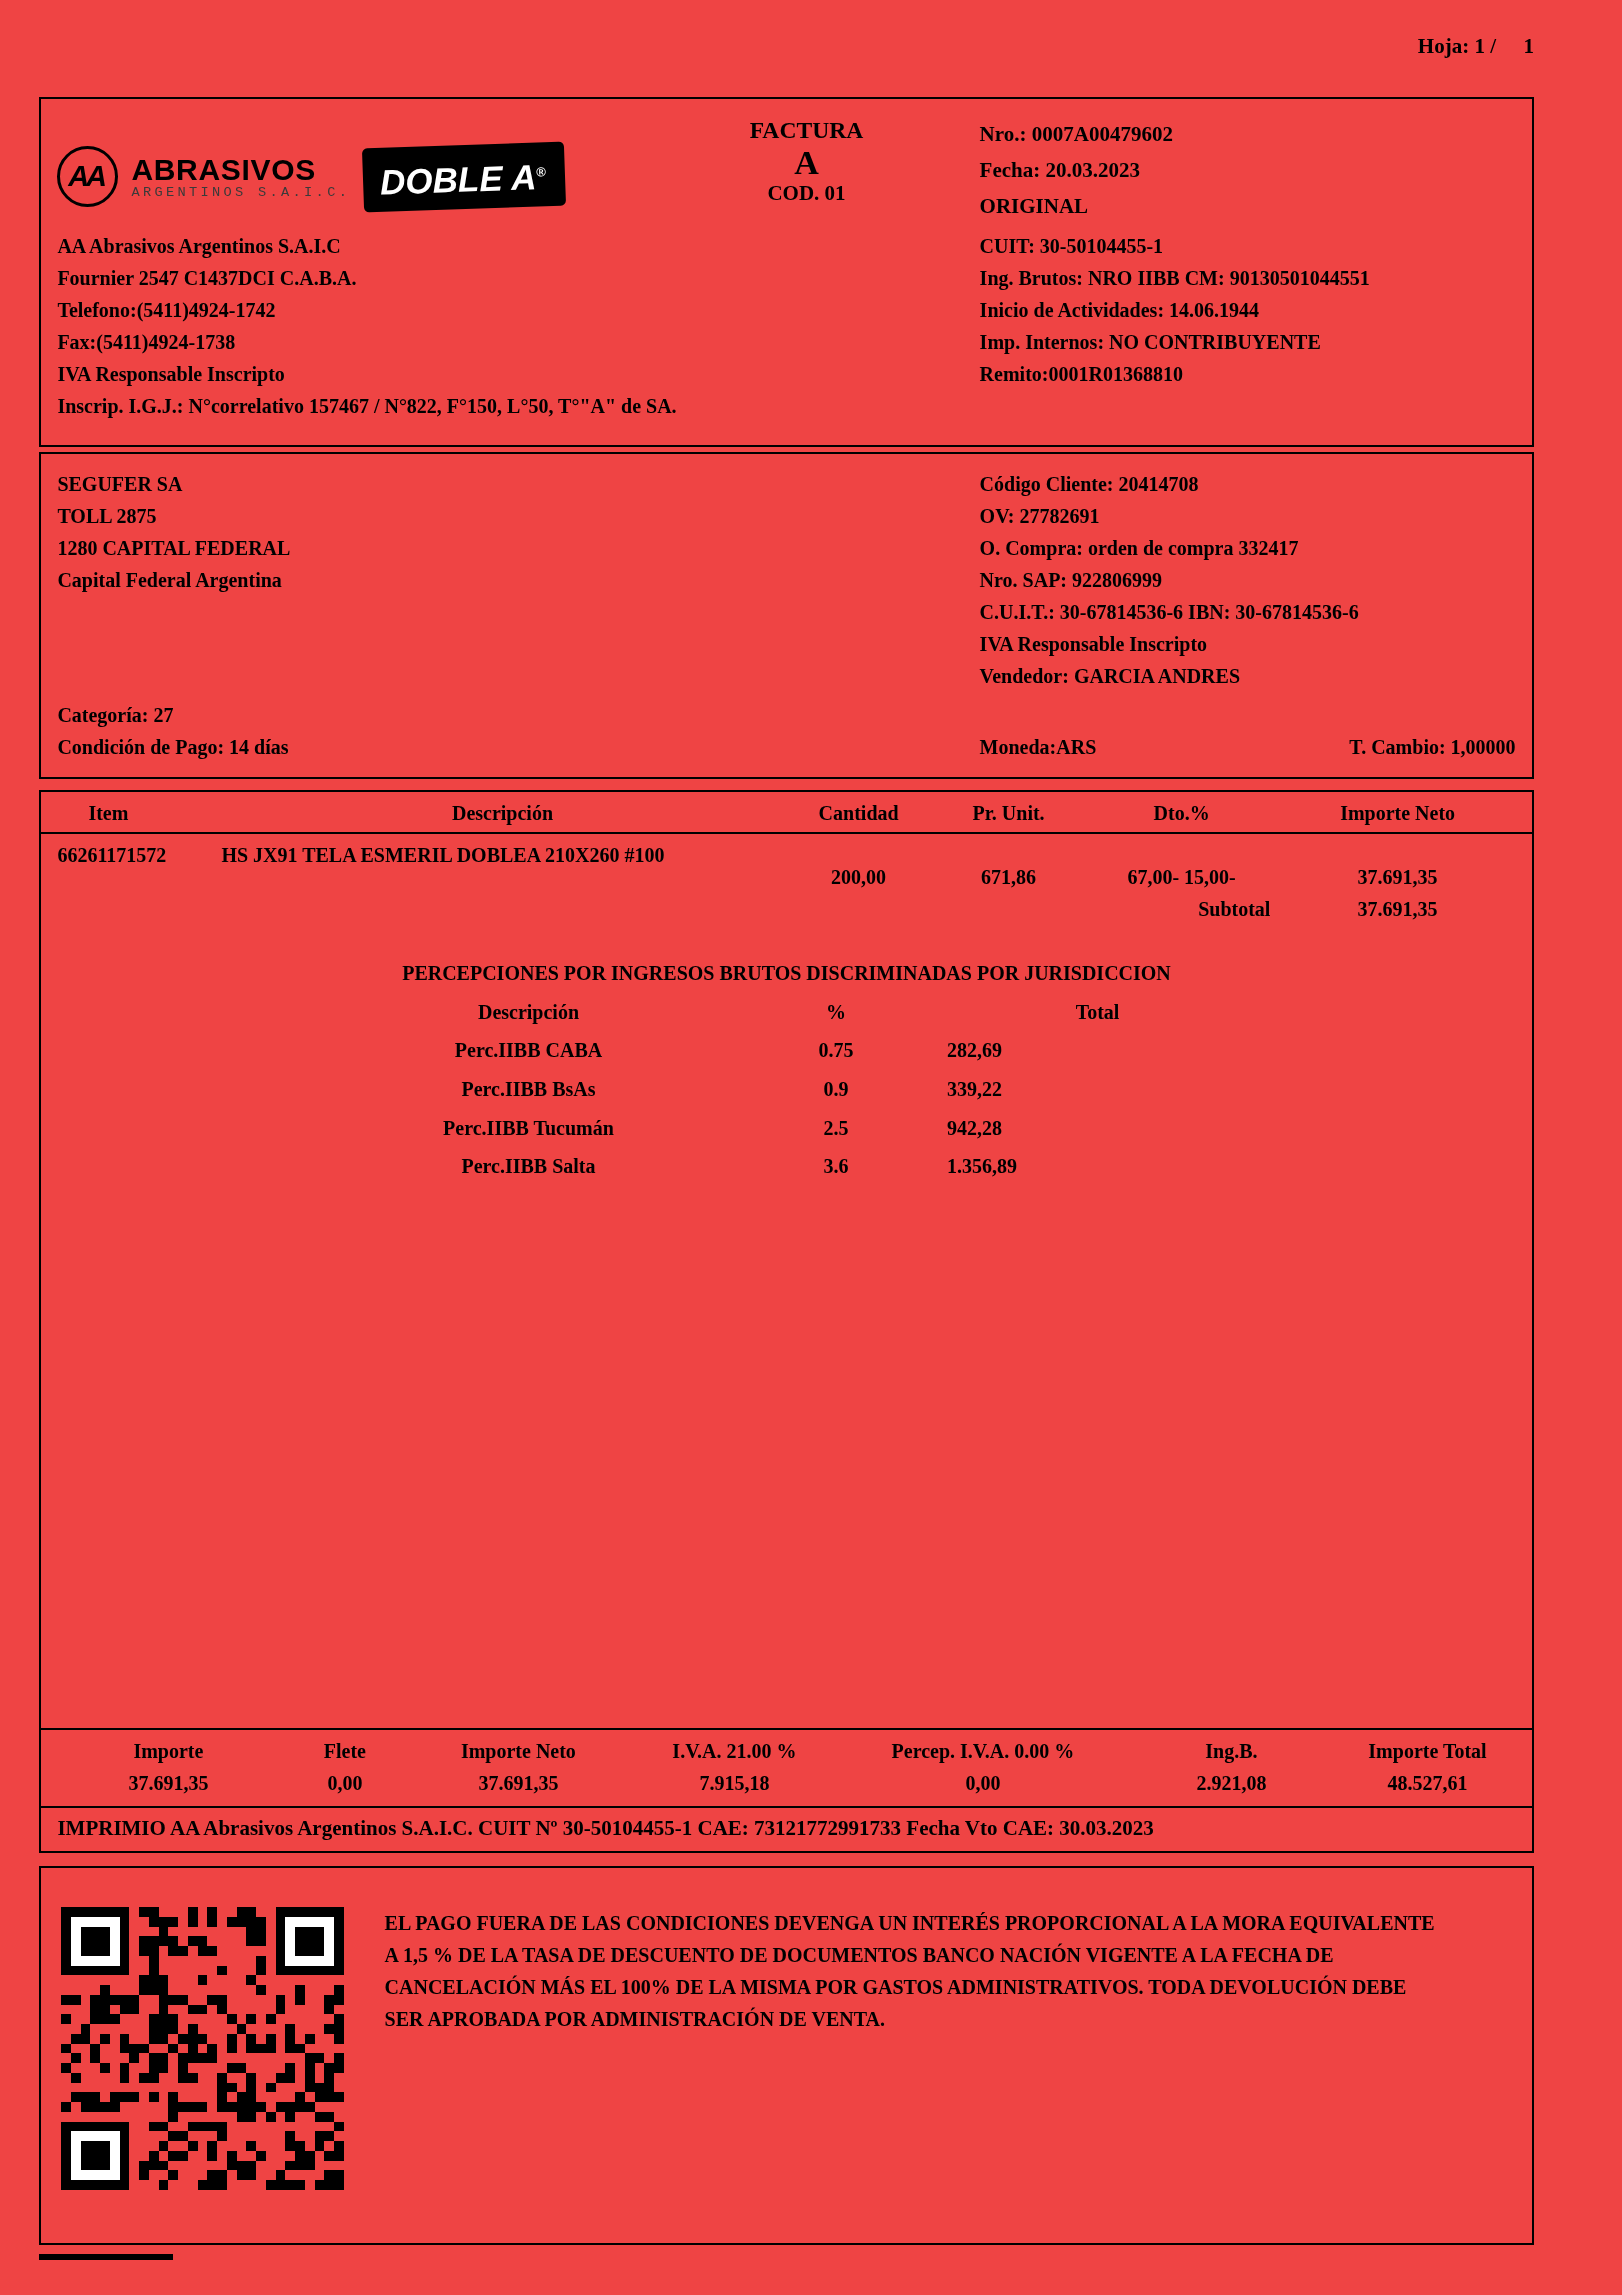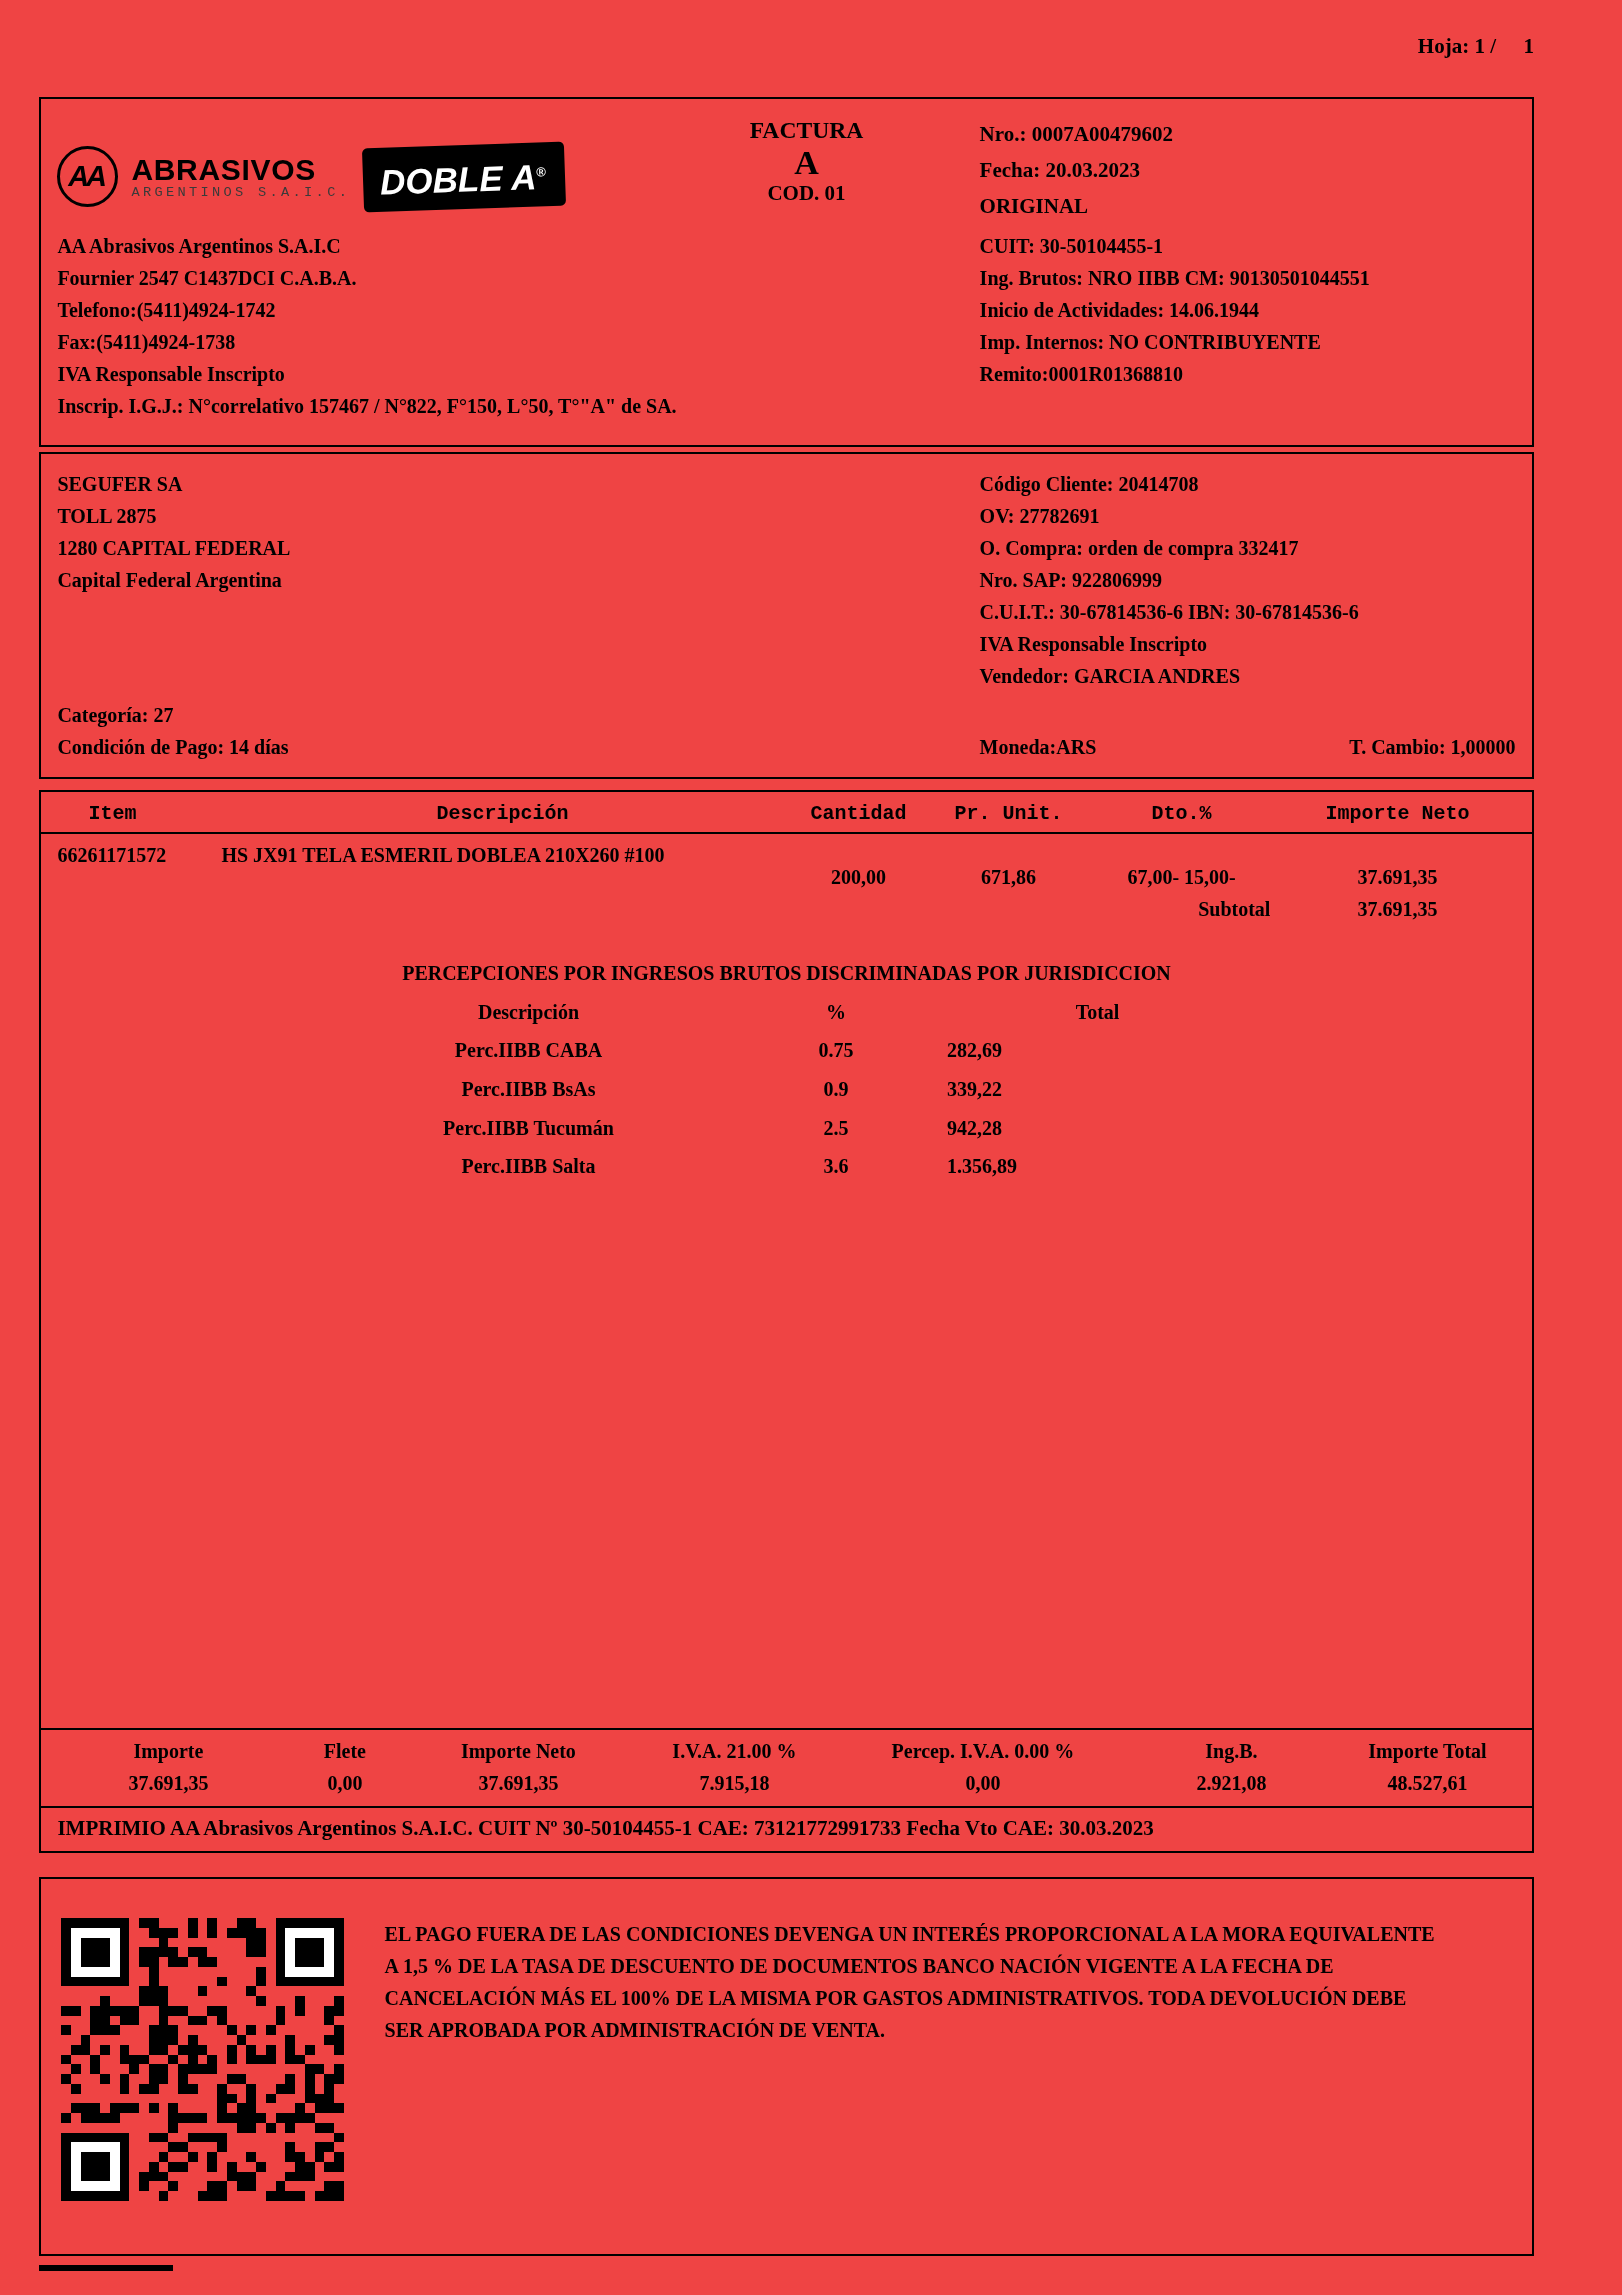--- a/index.html
+++ b/index.html
@@ -56,21 +56,21 @@
   
   .box2 { height: 327px; margin-top: 5px; padding: 14.4px 16.4px; display:grid; grid-template-columns: 1fr 536px; }
   .b2col { display:flex; flex-direction:column; }
   .b2-spacer { flex: 1; }
   .b2-bottomrow { display:flex; justify-content:space-between; }
 
   
   .box3 { height: 1063px; margin-top: 10.5px; display:flex; flex-direction:column; }
   .tgrid { display:grid; grid-template-columns: 164px 1fr 150px 150px 196px 236px; padding: 0 16.4px; font-size: 20px; }
   .t-head { padding-top: 10.5px; padding-bottom: 6.5px; border-bottom: 2px solid #000; }
-  .t-head > div { text-align:center;font-family:Liberation Mono, monospace; }
+  .t-head > div { text-align:center; }
   .t-head .c-item { text-align:left; padding-left: 31px; }
   .t-row { padding-top: 10.5px; }
   .t-row .c-item, .t-row .c-desc { text-align:left; }
   .t-row .c-cant, .t-row .c-pru, .t-row .c-dto, .t-row .c-imp { text-align:center;margin-top:22px; }
   .t-sub { padding-top: 9.2px; }
   .t-sub .c-dto { text-align:right; padding-right: 9.2px; }
   .t-sub .c-imp { text-align:center; }
   .perc-title { text-align:center; font-size: 20px; margin-top: 41px; }
   .perc-table {
     width: 916px; margin: 15.7px 0 0 291px;
@@ -87,21 +87,21 @@
     display:grid; grid-template-columns: 222px 131px 216px 216px 281px 216px 1fr;
     padding: 10.5px 16.4px 0; font-size: 20px; text-align:center;
   }
   .totals-vals {
     display:grid; grid-template-columns: 222px 131px 216px 216px 281px 216px 1fr;
     padding: 9.2px 16.4px 10.5px; font-size: 20px; text-align:center;
   }
   .imprimio { border-top: 2px solid #000; padding: 8.5px 16.4px 9.2px; font-size: 21px; white-space:nowrap; }
 
   
-  .box4 { height: 379px; margin-top: 24px; padding: 39px 23px 0 19.6px; display:flex; gap: 41px; }
+  .box4 { height: 379px; margin-top: 13px; padding: 39px 23px 0 19.6px; display:flex; gap: 41px; }
   .qr-box { flex: none; width: 283px; height: 283px; }
   .qr-box svg { width: 283px; height: 283px; display:block; }
   .legal { font-size: 20px; line-height: 32px; width: 1060px; }
 
   .bottom-bar { width: 134px; height: 6.5px; background:#000; margin-top: 9.2px; }
 </style>
 </head>
 <body>
 
 <div class="page">

